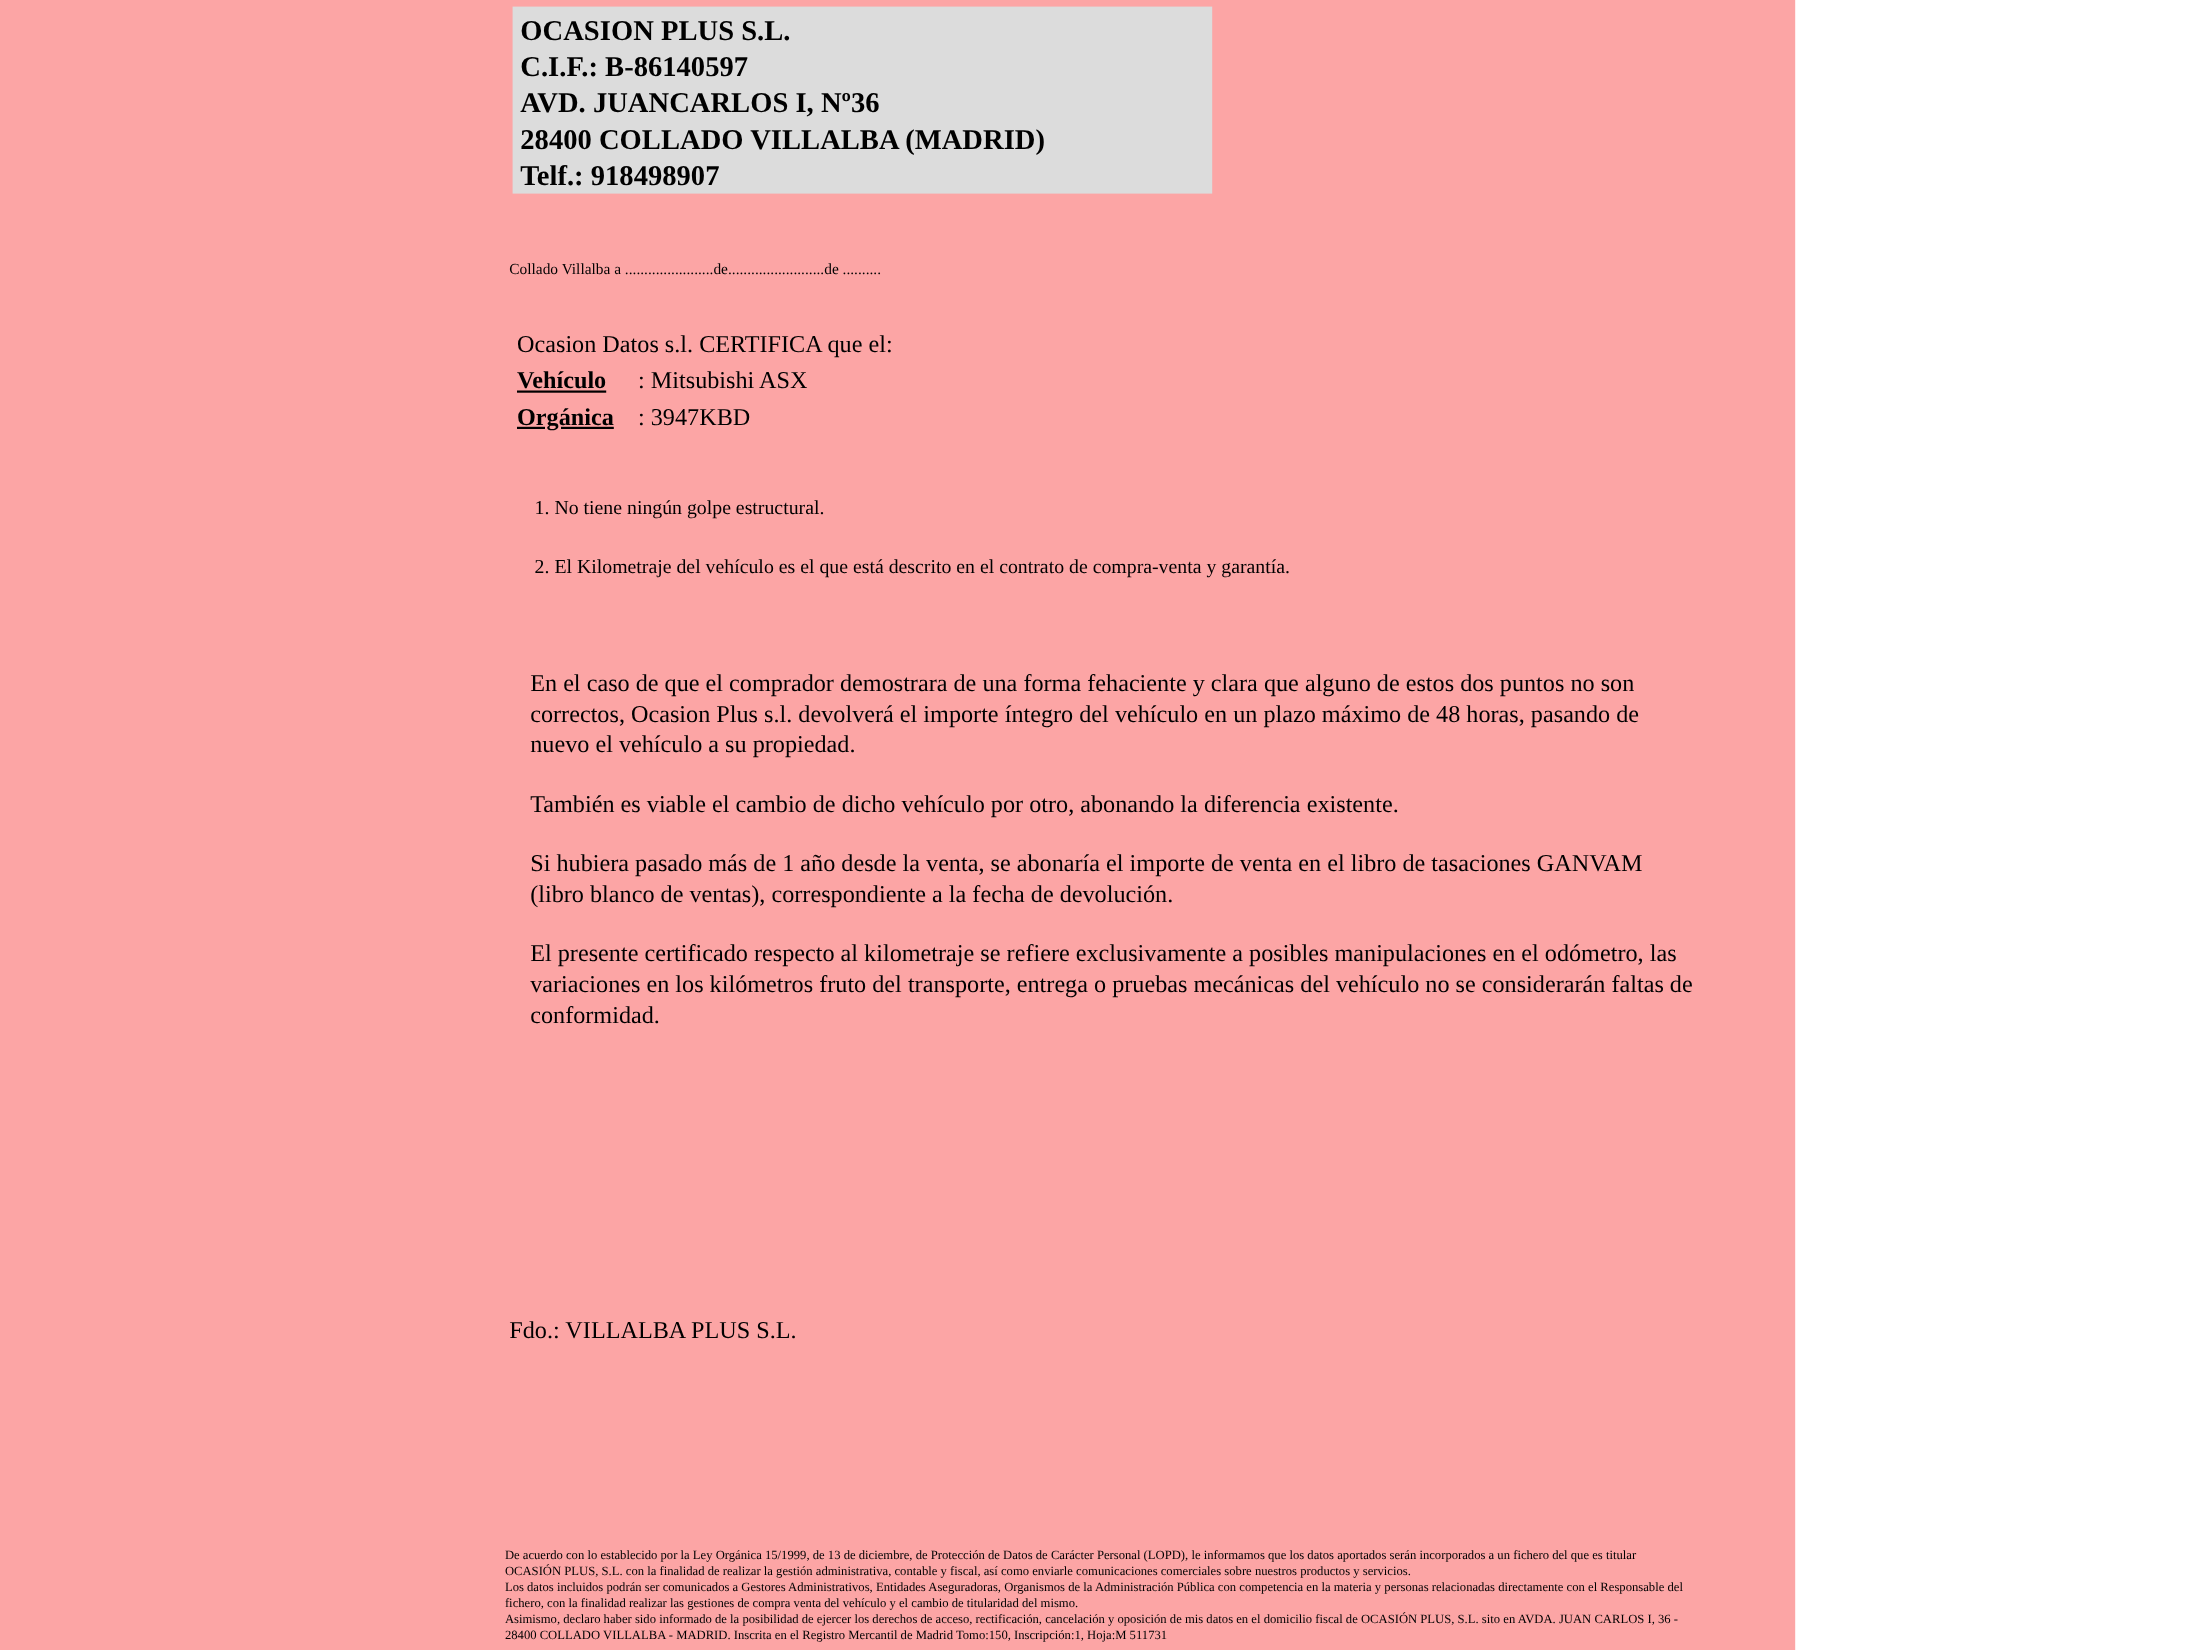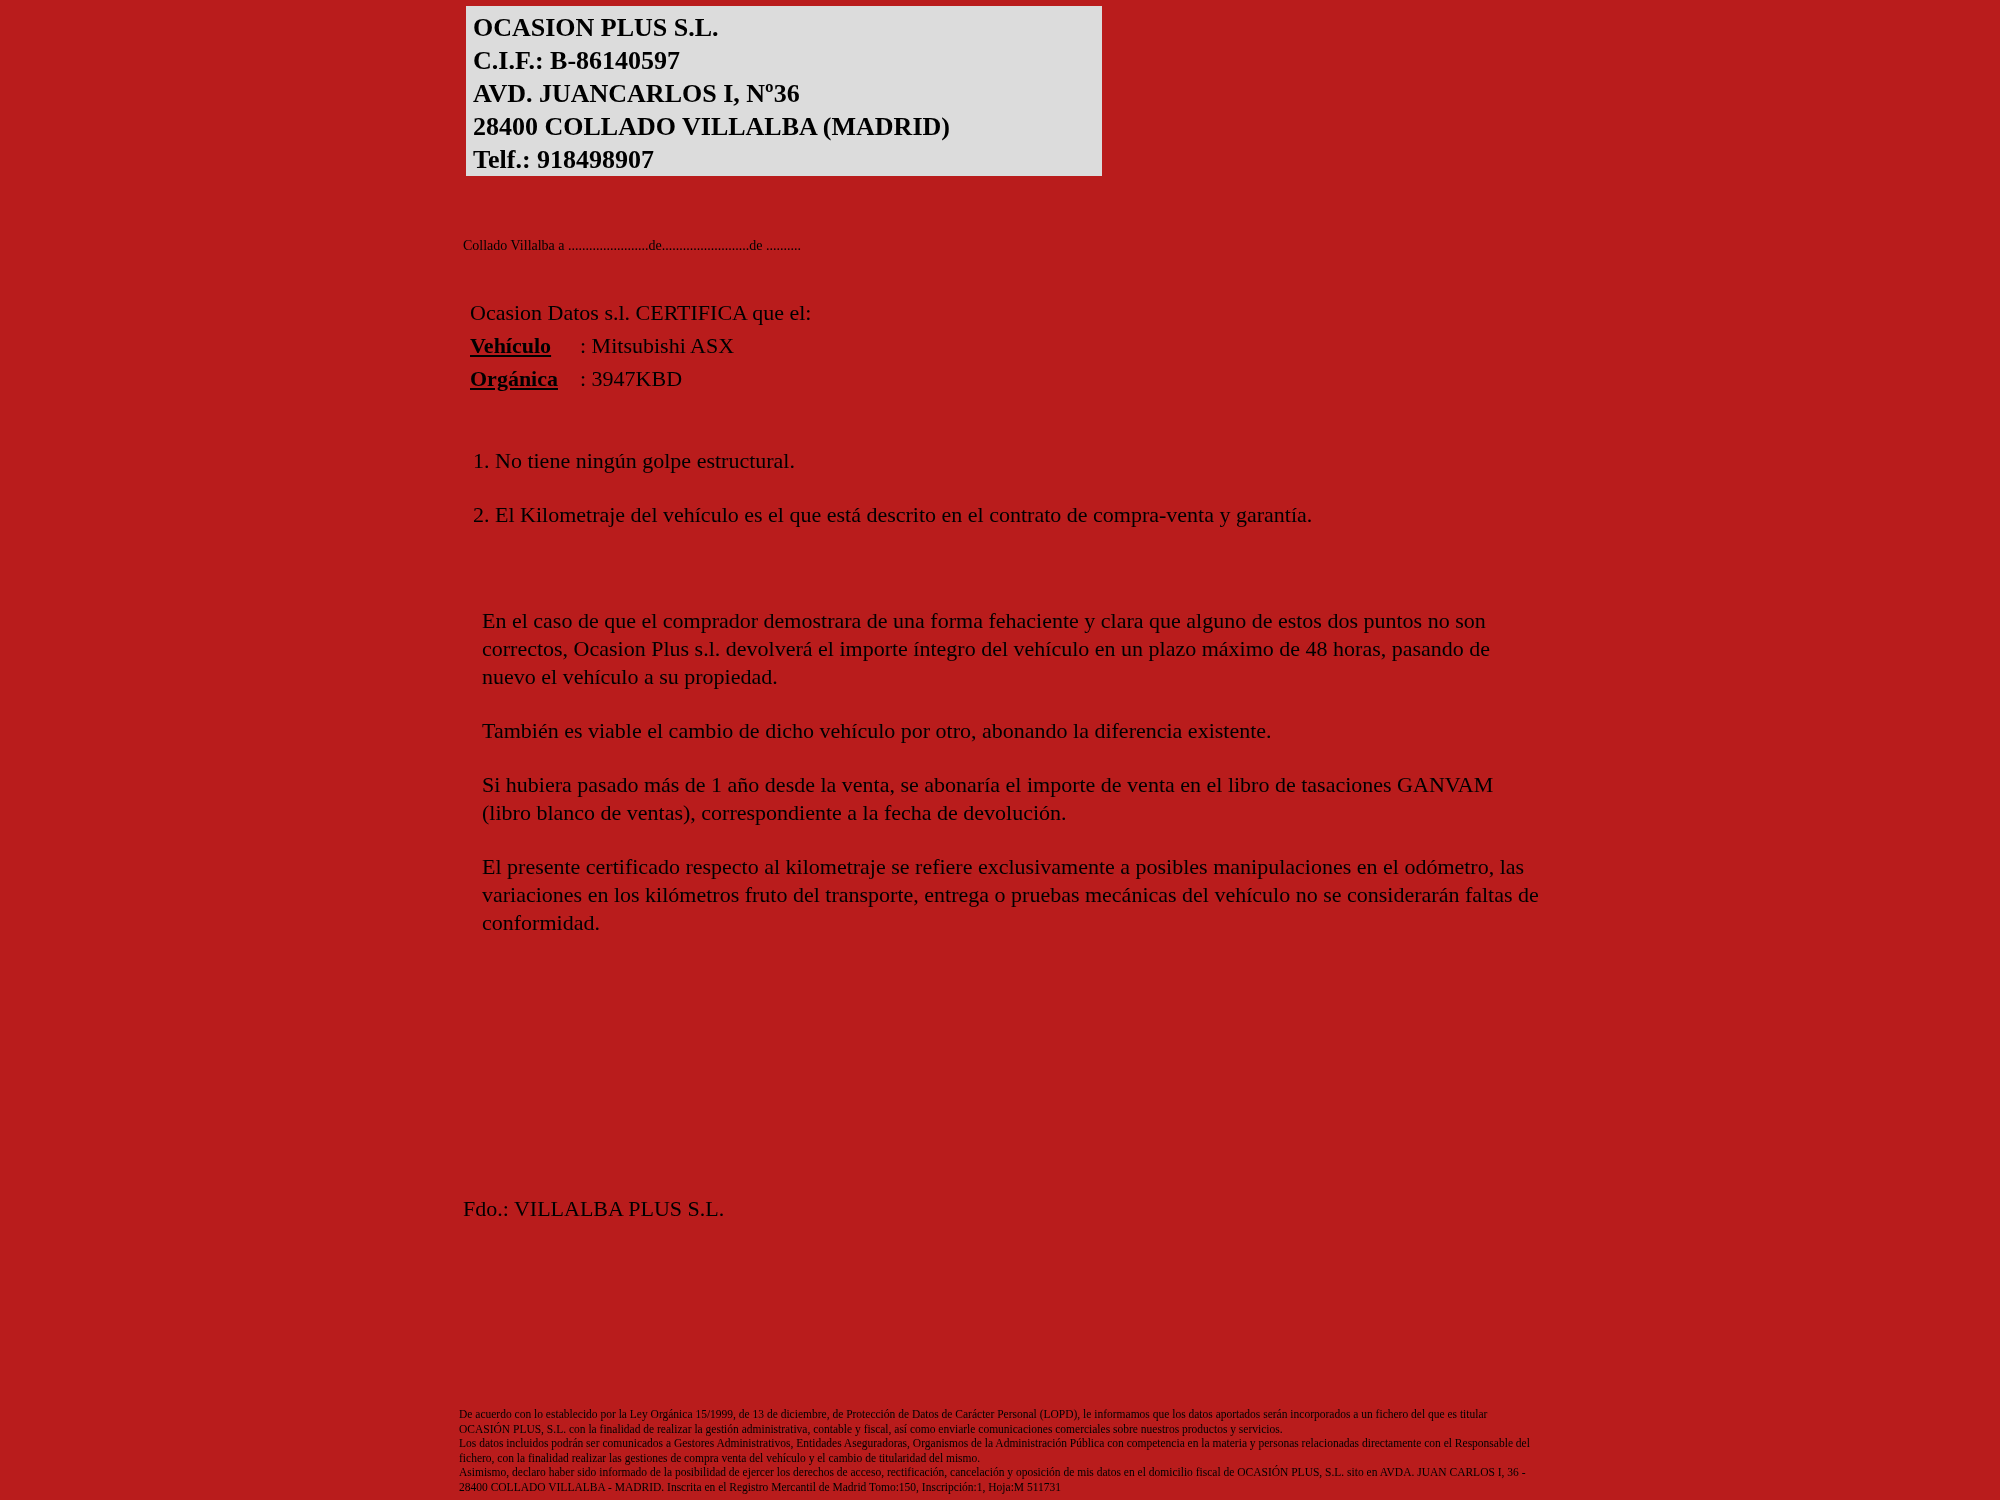--- a/index.html
+++ b/index.html
@@ -1,22 +1,22 @@
 <!DOCTYPE html>
 <html><head>
 <meta charset="utf-8">
 <title>Certificado - Ocasion Plus S.L.</title>
 <style>
   html, body { margin: 0; padding: 0; background: #ffffff; }
   body { font-family: "Liberation Serif", serif; color: #000000; }
   .page {
     position: relative;
-    width: 2000px;
+    width: 1632px;
     height: 1500px;
-    background: #b91c1c;
+    background: #fca5a5;
     overflow: hidden;
   }
   .header-box {
     position: absolute;
     left: 466px;
     top: 6px;
     width: 636px;
     height: 170px;
     background: #dcdcdc;
     box-sizing: border-box;
@@ -46,24 +46,24 @@
     line-height: 33px;
   }
   .cert-field .field-label {
     display: inline-block;
     width: 110px;
     text-decoration: underline;
     font-weight: bold;
   }
   .points-block {
     position: absolute;
-    left: 473px;
+    left: 486px;
     top: 447px;
     width: 1060px;
-    font-size: 22px;
+    font-size: 18px;
     line-height: 28px;
     font-family: Liberation Serif, serif;
   }
   .points-block .point { margin: 0 0 26px 0; }
   .body-paras {
     position: absolute;
     left: 482px;
     top: 607px;
     width: 1058px;
     font-size: 22px;

